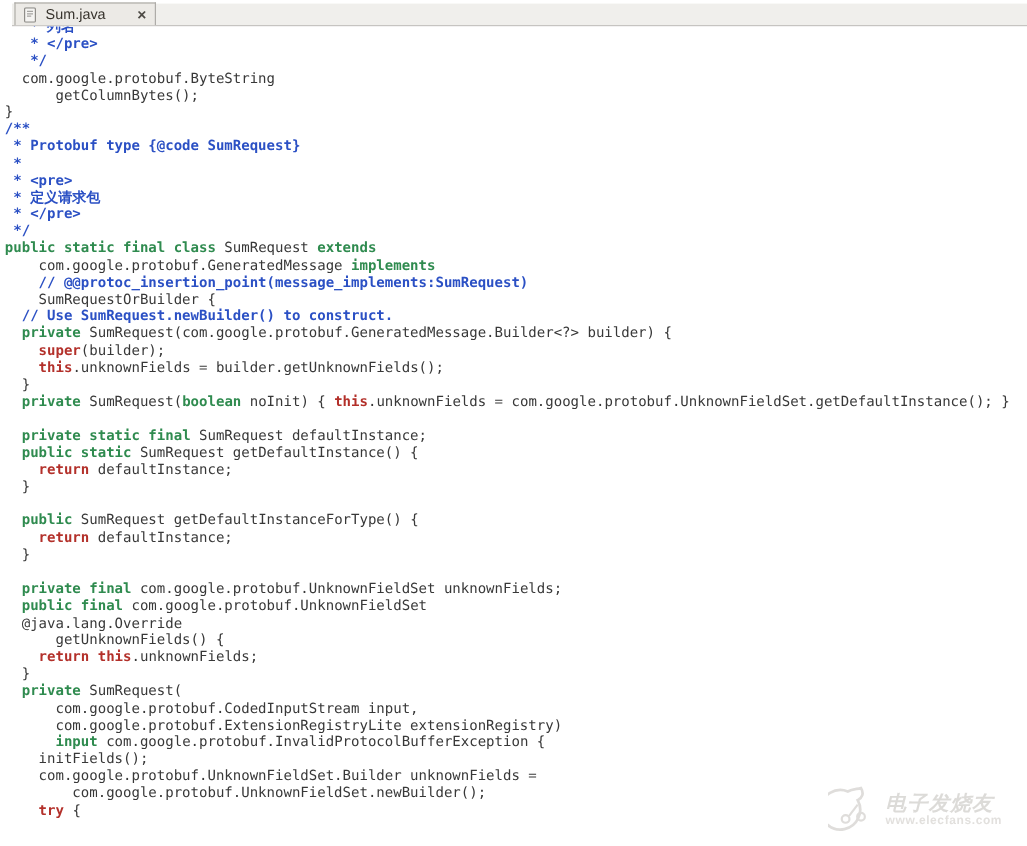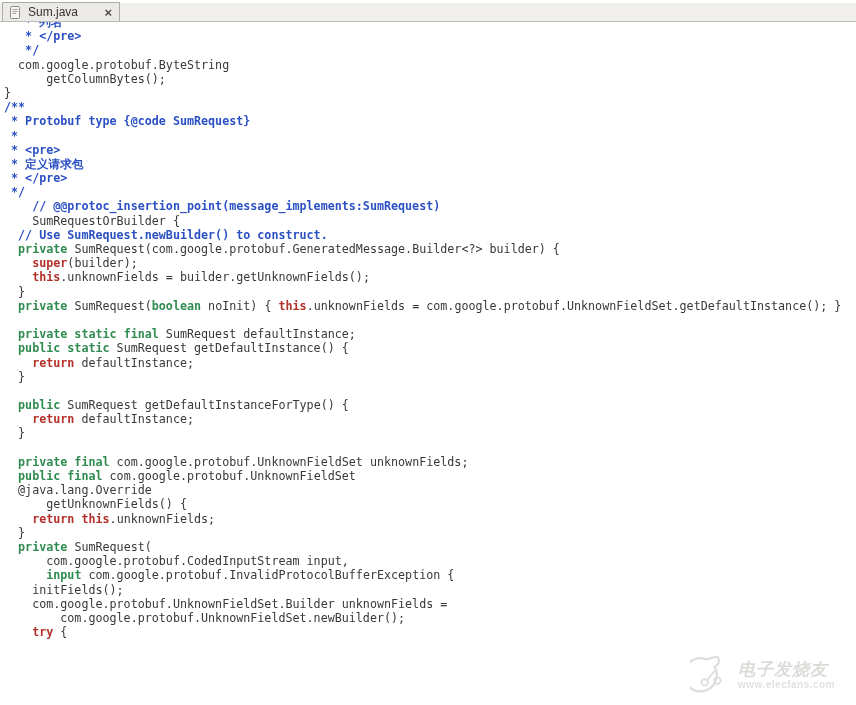--- a/index.html
+++ b/index.html
@@ -2,21 +2,21 @@
 <html><head>
 <meta charset="utf-8">
 <style>
   html,body{margin:0;padding:0;}
   body{
     width:856px;height:705px;position:relative;overflow:hidden;
     background:#ffffff;font-family:"Liberation Sans","DejaVu Sans",sans-serif;
   }
   
   .tabbar{
-    position:absolute;top:0;left:0;width:740px;height:22px;
+    position:absolute;top:0;left:10px;width:740px;height:22px;
     background:#ffffff;
   }
   .tabstrip{
     position:absolute;top:3px;left:0;width:856px;height:18px;
     background:#f0efec;border-bottom:1px solid #bcbab6;
   }
   .tab{
     position:absolute;top:2px;left:2px;height:19px;width:118px;
     background:#eceae6;border:1px solid #aeaca8;border-bottom:none;
     display:flex;align-items:center;padding:0 6px;box-sizing:border-box;
@@ -85,20 +85,22 @@
       <div class="code-line"><span class="p">  com.google.protobuf.ByteString</span></div>
       <div class="code-line"><span class="p">      getColumnBytes();</span></div>
       <div class="code-line"><span class="p">}</span></div>
       <div class="code-line"><span class="c">/**</span></div>
       <div class="code-line"><span class="c"> * Protobuf type {@code SumRequest}</span></div>
       <div class="code-line"><span class="c"> *</span></div>
       <div class="code-line"><span class="c"> * &lt;pre&gt;</span></div>
       <div class="code-line"><span class="c"> * 定义请求包</span></div>
       <div class="code-line"><span class="c"> * &lt;/pre&gt;</span></div>
       <div class="code-line"><span class="c"> */</span></div>
+      <div class="code-line"><span class="k">public static final class</span><span class="p"> SumRequest </span><span class="k">extends</span></div>
+      <div class="code-line"><span class="p">    com.google.protobuf.GeneratedMessage </span><span class="k">implements</span></div>
       <div class="code-line"><span class="c">    // @@protoc_insertion_point(message_implements:SumRequest)</span></div>
       <div class="code-line"><span class="p">    SumRequestOrBuilder {</span></div>
       <div class="code-line"><span class="c">  // Use SumRequest.newBuilder() to construct.</span></div>
       <div class="code-line"><span class="p">  </span><span class="k">private</span><span class="p"> SumRequest(com.google.protobuf.GeneratedMessage.Builder&lt;?&gt; builder) {</span></div>
       <div class="code-line"><span class="p">    </span><span class="r">super</span><span class="p">(builder);</span></div>
       <div class="code-line"><span class="p">    </span><span class="r">this</span><span class="p">.unknownFields = builder.getUnknownFields();</span></div>
       <div class="code-line"><span class="p">  }</span></div>
       <div class="code-line"><span class="p">  </span><span class="k">private</span><span class="p"> SumRequest(</span><span class="k">boolean</span><span class="p"> noInit) { </span><span class="r">this</span><span class="p">.unknownFields = com.google.protobuf.UnknownFieldSet.getDefaultInstance(); }</span></div>
       <div class="code-line"><span class="p"></span></div>
       <div class="code-line"><span class="p">  </span><span class="k">private static final</span><span class="p"> SumRequest defaultInstance;</span></div>
@@ -111,20 +113,21 @@
       <div class="code-line"><span class="p">  }</span></div>
       <div class="code-line"><span class="p"></span></div>
       <div class="code-line"><span class="p">  </span><span class="k">private final</span><span class="p"> com.google.protobuf.UnknownFieldSet unknownFields;</span></div>
       <div class="code-line"><span class="p">  </span><span class="k">public final</span><span class="p"> com.google.protobuf.UnknownFieldSet</span></div>
       <div class="code-line"><span class="p">  @java.lang.Override</span></div>
       <div class="code-line"><span class="p">      getUnknownFields() {</span></div>
       <div class="code-line"><span class="p">    </span><span class="r">return</span><span class="p"> </span><span class="r">this</span><span class="p">.unknownFields;</span></div>
       <div class="code-line"><span class="p">  }</span></div>
       <div class="code-line"><span class="p">  </span><span class="k">private</span><span class="p"> SumRequest(</span></div>
       <div class="code-line"><span class="p">      com.google.protobuf.CodedInputStream input,</span></div>
+      <div class="code-line"><span class="p">      com.google.protobuf.ExtensionRegistryLite extensionRegistry)</span></div>
       <div class="code-line"><span class="p">      </span><span class="k">input</span><span class="p"> com.google.protobuf.InvalidProtocolBufferException {</span></div>
       <div class="code-line"><span class="p">    initFields();</span></div>
       <div class="code-line"><span class="p">    com.google.protobuf.UnknownFieldSet.Builder unknownFields =</span></div>
       <div class="code-line"><span class="p">        com.google.protobuf.UnknownFieldSet.newBuilder();</span></div>
       <div class="code-line"><span class="p">    </span><span class="r">try</span><span class="p"> {</span></div>
     </div>
 </div>
 
 <div class="watermark">
   <svg class="wm-logo" viewBox="0 0 48 48">

